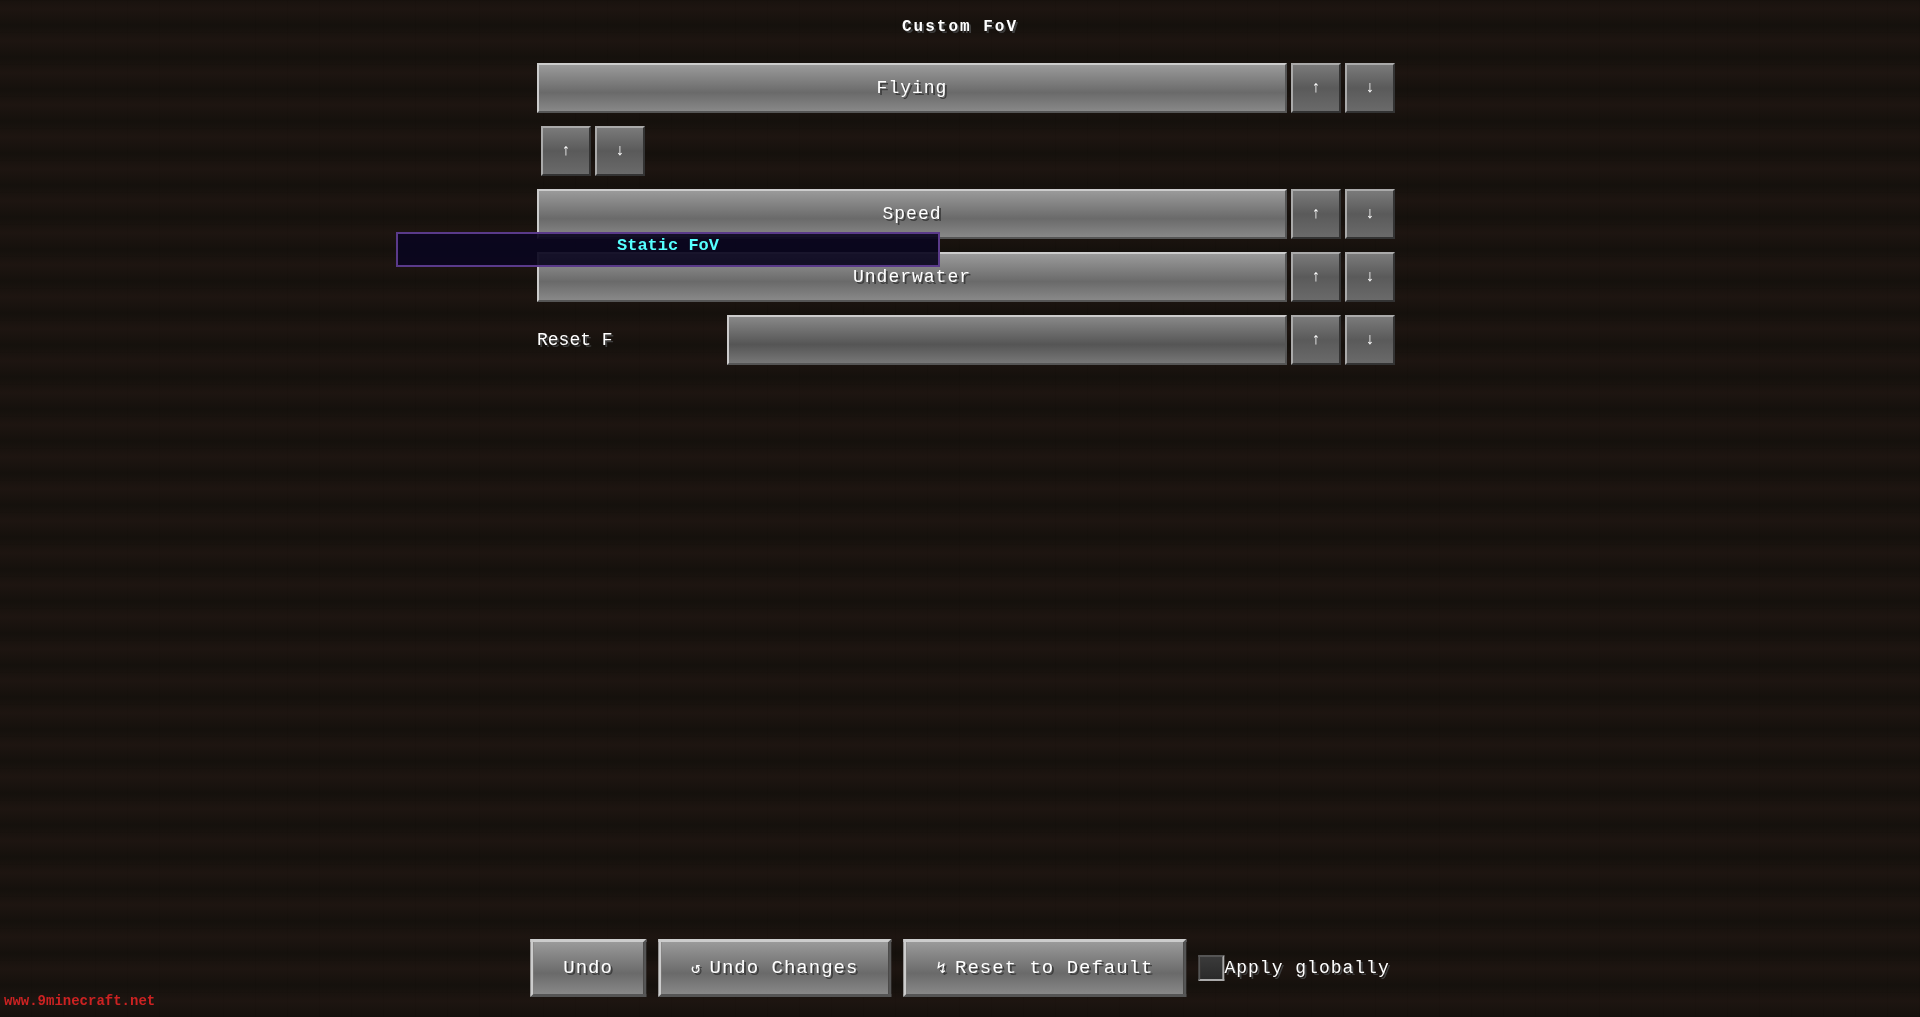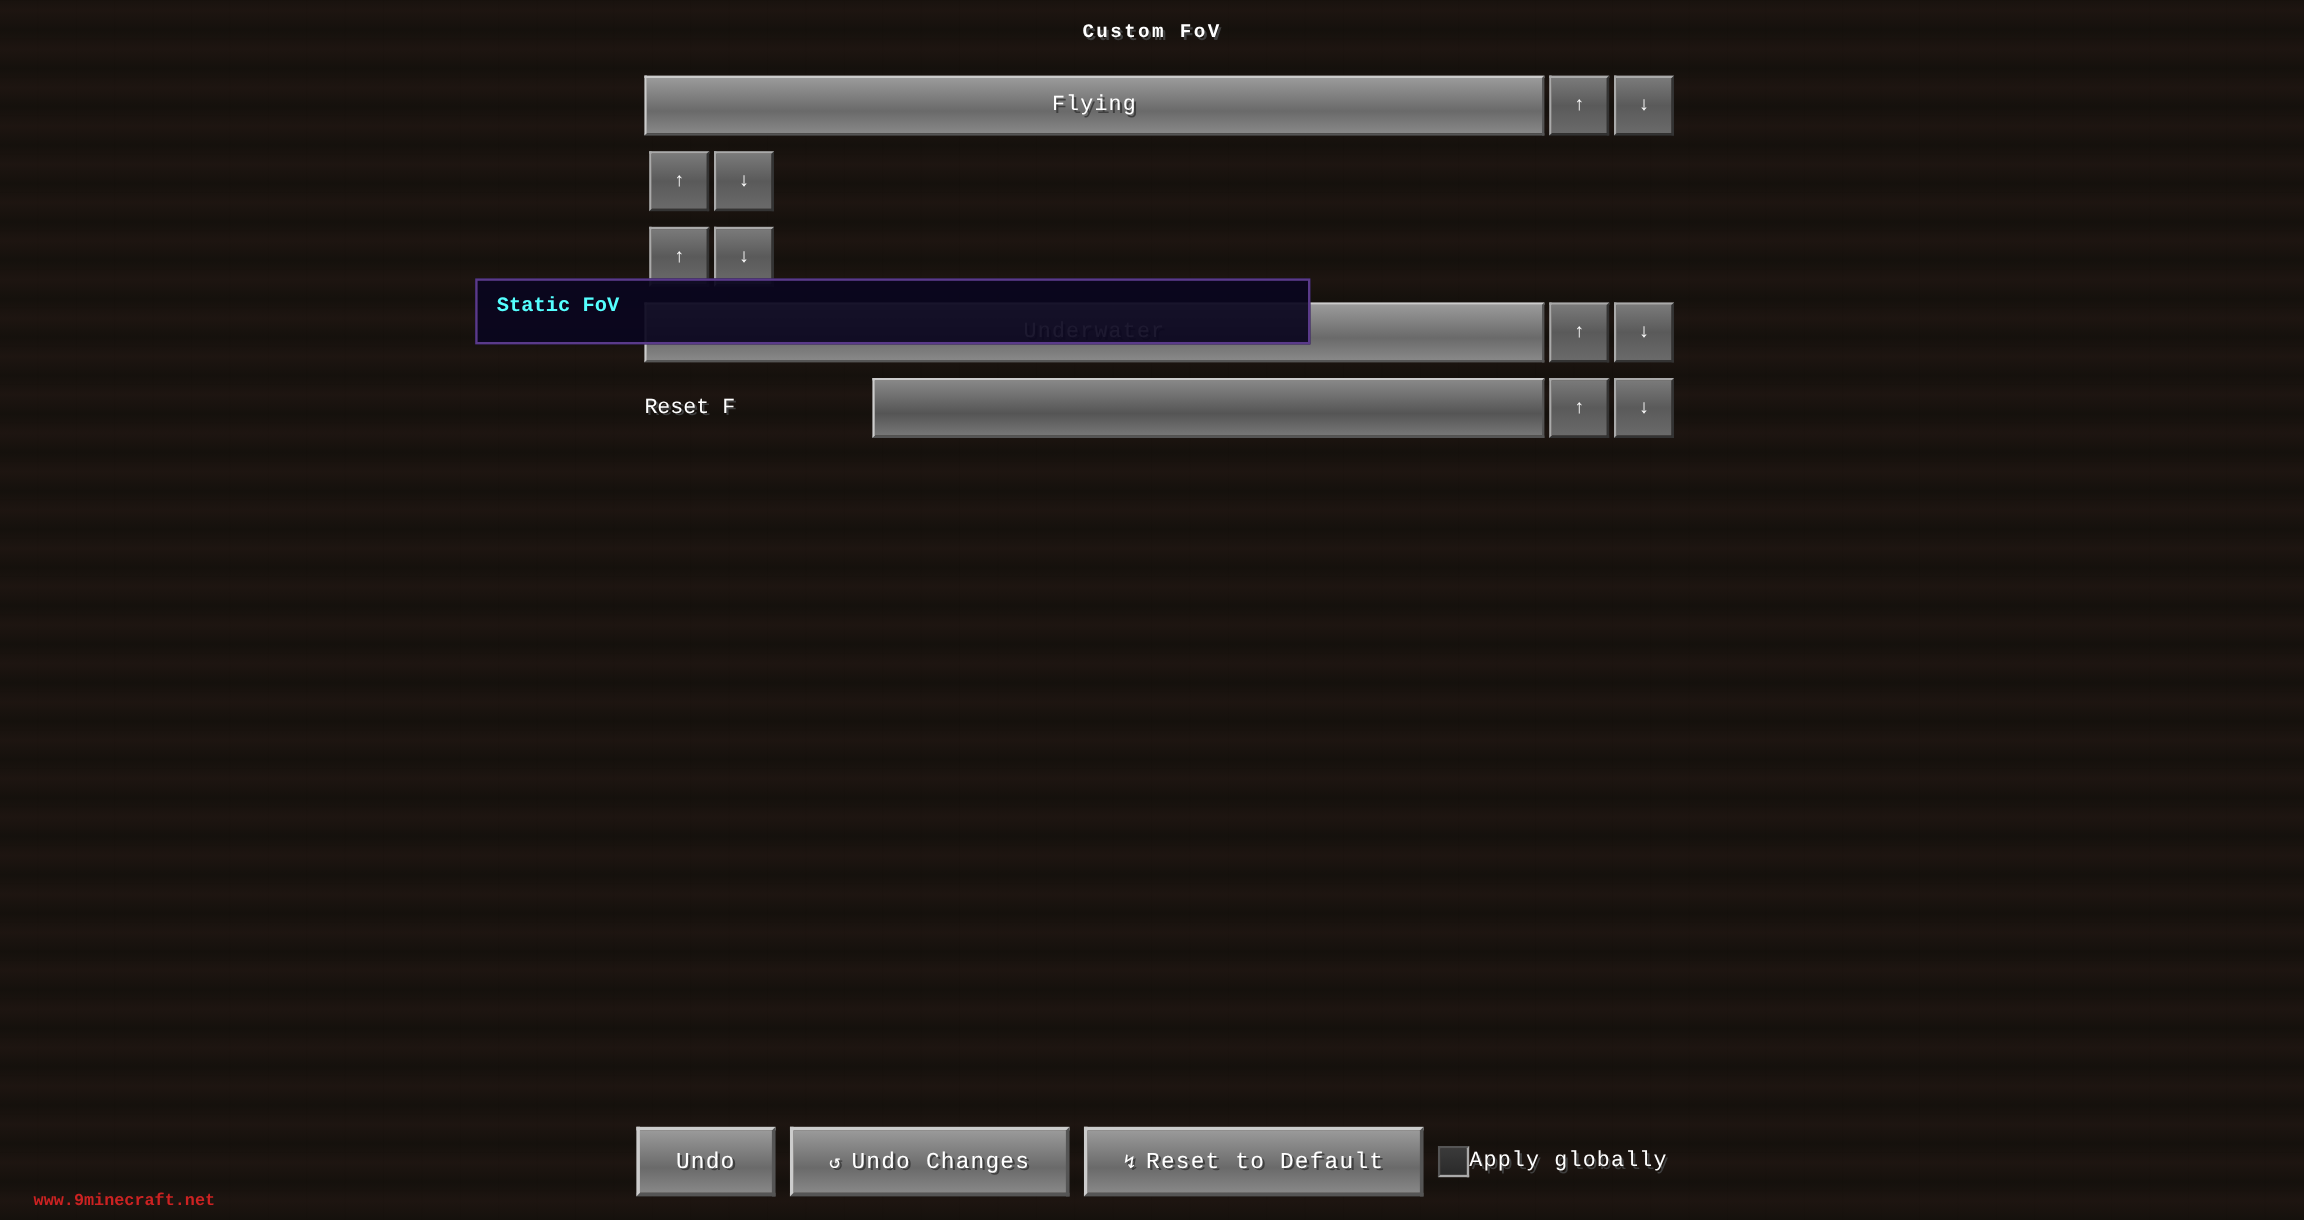--- a/index.html
+++ b/index.html
@@ -124,25 +124,26 @@
       justify-content: center;
       margin-left: 4px;
       flex-shrink: 0;
     }
 
     
     .tooltip {
       position: absolute;
       top: 232px;
       left: 396px;
-      width: 696px;
+      width: 544px;
       background: rgba(10, 5, 30, 0.92);
       border: 2px solid #5a3a8a;
-      padding: 12px 16px;
+      padding: 2px 16px;
       z-index: 100;
+      text-align: center;
     }
 
     .tooltip-title {
       color: #55ffff;
       font-size: 17px;
       font-family: 'Courier New', monospace;
       font-weight: bold;
       margin-bottom: 8px;
     }
 
@@ -201,21 +202,21 @@
       color: #ffffff;
       font-size: 18px;
       font-family: 'Courier New', monospace;
       text-shadow: 2px 2px 0px #3f3f3f;
       letter-spacing: 1px;
     }
 
     .watermark {
       position: absolute;
       bottom: 8px;
-      left: 28px;
+      left: 4px;
       color: #cc2222;
       font-size: 14px;
       font-family: 'Courier New', monospace;
       font-weight: bold;
     }
 
     .btn-icon {
       font-size: 16px;
     }
   </style>
@@ -239,20 +240,21 @@
   <div class="setting-row">
     <button class="icon-btn">
       <span>↑</span>
     </button>
     <button class="icon-btn">
       <span>↓</span>
     </button>
   </div>
 
   <div class="setting-row">
+    <button class="setting-button">Speed</button>
     <button class="icon-btn">
       <span>↑</span>
     </button>
     <button class="icon-btn">
       <span>↓</span>
     </button>
   </div>
 
   <div class="setting-row">
     <button class="setting-button">Underwater</button>

